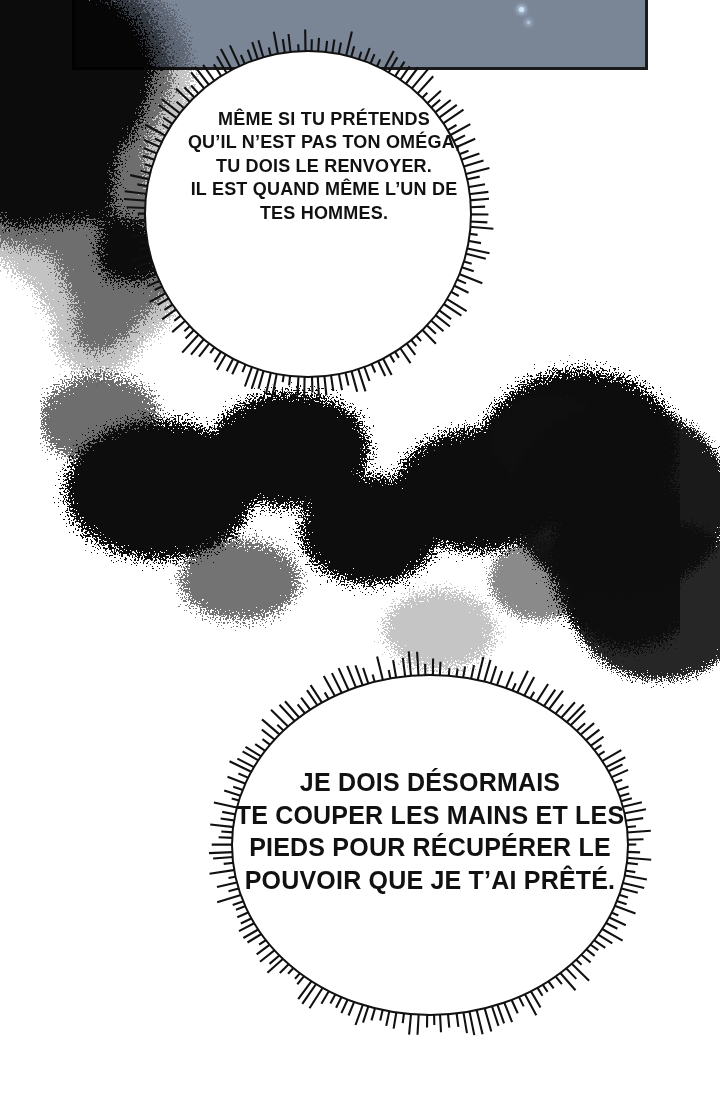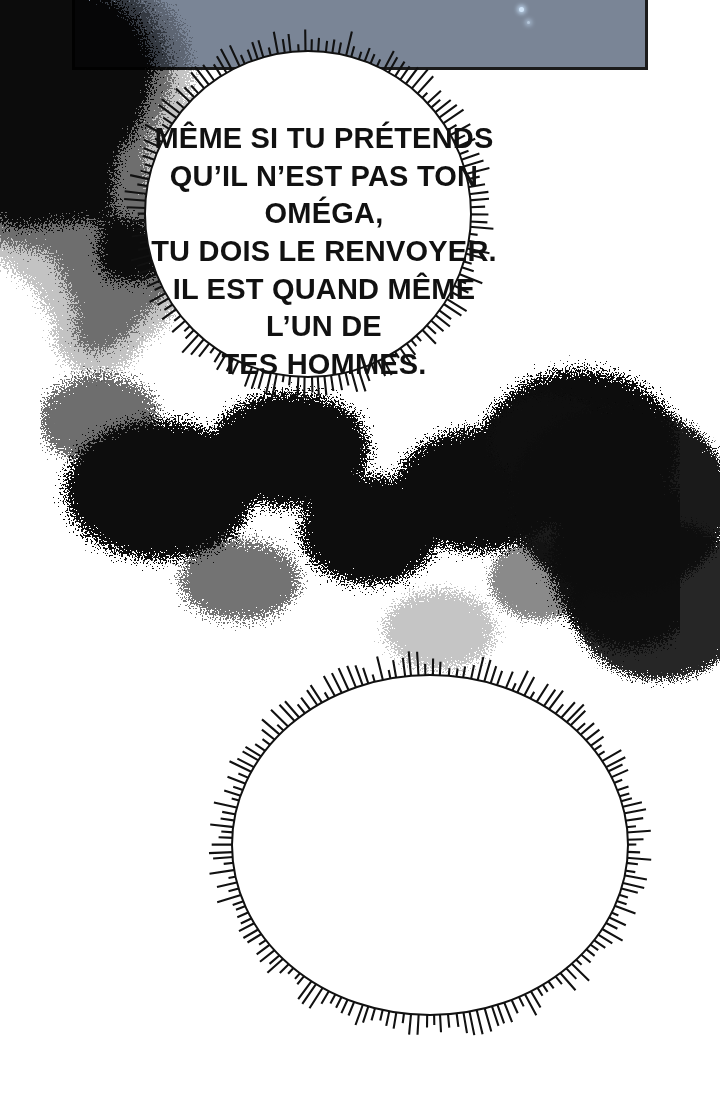--- a/index.html
+++ b/index.html
@@ -100,22 +100,22 @@
     white-space: pre-line;
   }
 
   #balloon-1 {
     left: 112px;
     top: 26px;
     width: 392px;
     height: 376px;
   }
   #balloon-1 .text {
-    top: 94px;
-    font-size: 29px;
+    top: 82px;
+    font-size: 18px;
     margin-left: 32px;
   }
 
   #balloon-2 {
     left: 204px;
     top: 650px;
     width: 452px;
     height: 390px;
   }
   #balloon-2 .text {
@@ -194,15 +194,19 @@
 TES HOMMES.</div>
   </div>
 
   <div class="balloon" id="balloon-2">
     <svg class="bubble-svg" width="452" height="390" viewBox="0 0 452 390">
       <g id="spikes2" stroke="#111" stroke-width="2.2" fill="none">
           <path d="M423.0,194.6L432.3,194.5 M422.8,201.9L436.1,202.4 M422.4,207.8L447.2,209.7 M421.9,212.9L433.9,214.2 M420.7,220.5L431.3,222.1 M419.8,225.3L442.9,229.5 M418.0,232.8L440.2,237.9 M416.5,238.2L433.8,242.8 M414.3,244.6L423.9,247.6 M412.0,250.7L422.6,254.3 M410.0,255.4L431.5,263.6 M406.8,262.2L414.4,265.5 M404.2,267.0L421.8,275.3 M401.1,272.5L413.4,278.8 M397.3,278.5L418.6,290.6 M393.4,284.1L408.3,293.4 M389.2,289.7L401.3,297.9 M385.6,294.0L394.2,300.2 M381.5,298.7L390.6,305.8 M376.5,304.0L386.6,312.5 M371.4,309.0L377.6,314.7 M367.0,313.0L385.1,330.7 M361.6,317.6L372.3,328.9 M355.7,322.2L371.5,340.3 M350.9,325.7L357.9,334.1 M343.8,330.5L349.7,338.3 M338.2,333.9L343.6,341.8 M332.9,336.9L338.5,345.7 M326.4,340.4L336.5,357.5 M320.4,343.3L332.3,365.2 M314.5,346.0L319.7,356.4 M307.2,349.0L313.7,363.3 M299.9,351.7L308.1,372.1 M293.1,353.9L300.1,373.4 M287.7,355.5L294.5,375.9 M280.4,357.4L287.3,381.5 M272.5,359.2L278.6,384.2 M265.3,360.6L270.3,385.1 M259.3,361.6L263.0,383.1 M252.5,362.5L254.4,376.8 M243.9,363.3L245.3,377.7 M236.0,363.8L237.0,382.3 M230.1,364.0L230.3,375.1 M223.2,364.0L223.0,377.6 M214.7,363.7L213.5,384.7 M207.1,363.2L205.1,384.7 M200.1,362.5L198.7,373.1 M192.5,361.5L189.6,378.7 M185.5,360.4L182.2,375.9 M178.9,359.1L176.2,370.4 M171.3,357.3L167.5,370.4 M164.6,355.6L159.0,372.6 M159.1,354.0L151.5,375.0 M150.5,351.1L144.5,365.5 M144.0,348.7L137.4,363.1 M137.9,346.2L132.1,357.7 M131.8,343.4L126.4,353.4 M125.4,340.3L117.4,353.8 M119.2,337.0L105.5,358.3 M112.7,333.2L98.3,353.8 M108.1,330.4L94.2,349.1 M100.7,325.4L93.3,334.2 M96.6,322.5L91.0,328.9 M90.1,317.3L84.1,323.7 M85.4,313.4L75.8,322.9 M79.7,308.2L63.4,322.8 M76.2,304.8L65.5,313.9 M71.3,299.6L56.0,311.7 M66.5,294.2L52.7,304.3 M62.7,289.6L55.1,294.7 M58.2,283.5L43.5,292.5 M55.1,279.0L39.4,288.0 M51.1,272.8L35.0,281.1 M48.3,268.0L36.8,273.5 M45.2,262.0L33.3,267.2 M42.2,255.8L32.0,259.7 M40.2,251.1L28.7,255.1 M37.7,244.7L13.2,252.2 M35.6,238.3L24.5,241.3 M33.8,232.2L13.0,236.9 M32.4,226.5L24.5,228.0 M31.2,219.9L5.5,223.7 M30.1,212.8L19.7,213.9 M29.5,207.0L9.1,208.5 M29.2,202.1L5.0,203.1 M29.0,194.6L7.7,194.6 M29.2,187.9L14.6,187.3 M29.5,182.4L17.3,181.5 M30.1,177.1L6.2,174.5 M31.1,170.6L16.6,168.5 M32.2,164.5L18.2,161.9 M33.8,157.8L9.9,152.4 M35.9,150.8L27.7,148.6 M37.5,145.9L20.2,140.6 M39.6,140.3L29.2,136.7 M42.3,134.0L23.5,126.7 M45.1,128.1L34.4,123.5 M48.2,122.2L25.5,111.3 M50.9,117.6L33.4,108.6 M55.2,110.8L38.6,101.3 M57.9,106.8L41.5,96.8 M62.0,101.4L51.2,94.2 M66.9,95.3L58.5,89.2 M71.4,90.3L57.9,79.6 M76.3,85.1L58.0,69.4 M80.3,81.2L73.3,74.8 M84.8,77.2L67.0,59.8 M91.3,71.7L75.5,54.8 M95.8,68.2L81.0,51.3 M101.5,64.0L93.6,54.4 M106.8,60.5L97.1,47.7 M113.9,56.0L103.0,40.2 M118.5,53.4L106.6,35.1 M125.1,49.8L120.7,42.4 M131.3,46.8L119.8,25.9 M138.2,43.7L127.9,23.1 M145.0,41.0L134.6,18.1 M152.3,38.3L143.2,15.8 M159.0,36.1L151.4,15.3 M164.6,34.4L159.1,17.8 M171.0,32.7L168.6,24.5 M179.1,30.9L173.1,6.6 M186.6,29.4L184.7,20.0 M192.3,28.5L189.1,10.1 M201.3,27.3L198.8,7.8 M207.1,26.8L204.7,1.3 M214.5,26.3L213.1,1.7 M221.4,26.0L221.1,13.8 M228.9,26.0L229.1,8.5 M235.8,26.2L236.5,11.8 M244.7,26.8L245.5,18.1 M252.4,27.5L253.6,18.5 M259.0,28.4L261.1,16.5 M266.9,29.7L270.0,15.1 M273.4,31.0L279.4,7.0 M280.0,32.5L286.5,9.9 M286.4,34.1L292.2,16.1 M292.7,36.0L298.1,20.9 M301.6,38.9L308.8,21.6 M308.0,41.3L311.7,33.3 M312.9,43.3L323.9,20.7 M319.8,46.4L330.2,27.1 M325.8,49.3L330.2,41.9 M332.2,52.6L344.1,34.0 M339.4,56.8L351.3,39.7 M344.5,60.0L359.0,40.7 M350.9,64.3L359.2,54.3 M356.6,68.5L370.9,52.3 M362.1,72.8L379.8,54.4 M365.9,76.0L381.3,60.8 M372.0,81.5L381.1,73.3 M375.9,85.3L390.1,73.1 M381.1,90.8L395.4,79.6 M385.9,96.3L399.5,86.6 M389.4,100.6L397.5,95.1 M393.4,105.9L400.6,101.4 M397.3,111.6L417.3,100.2 M401.2,117.6L421.3,107.3 M403.5,121.7L418.5,114.5 M406.6,127.6L424.1,119.9 M409.4,133.2L418.2,129.8 M412.5,140.5L424.5,136.4 M414.8,146.6L425.3,143.5 M416.3,151.4L427.9,148.3 M417.9,156.9L437.9,152.3 M419.6,163.5L442.0,159.3 M421.0,170.8L439.2,168.1 M421.9,177.3L432.0,176.2 M422.5,182.5L446.8,180.7 M422.9,189.8L439.5,189.2 " stroke="#111" stroke-width="2.1" fill="none"></path>
         </g>
       <ellipse cx="226" cy="195" rx="198" ry="170" fill="#ffffff" stroke="#111111" stroke-width="2"></ellipse>
     </svg>
+    <div class="text">JE DOIS DÉSORMAIS
+TE COUPER LES MAINS ET LES
+PIEDS POUR RÉCUPÉRER LE
+POUVOIR QUE JE T’AI PRÊTÉ.</div>
   </div>
 
 </div>
 
 </body></html>

